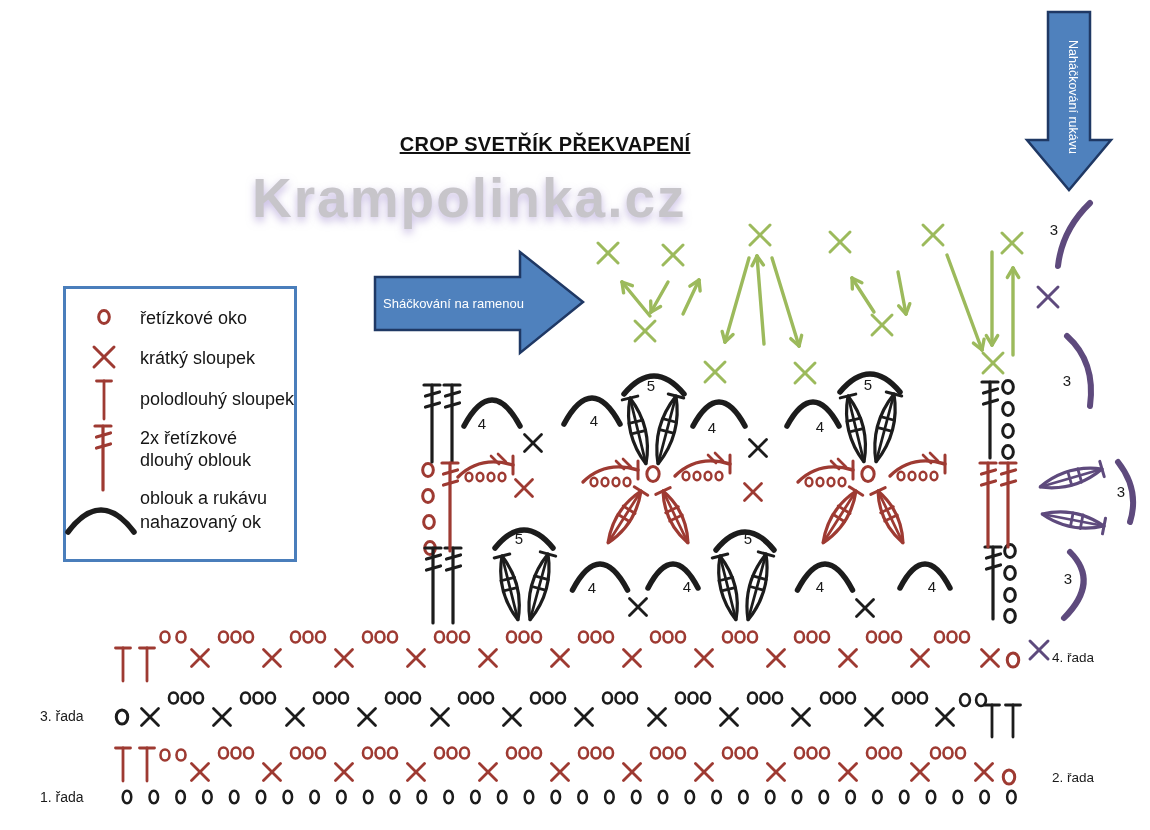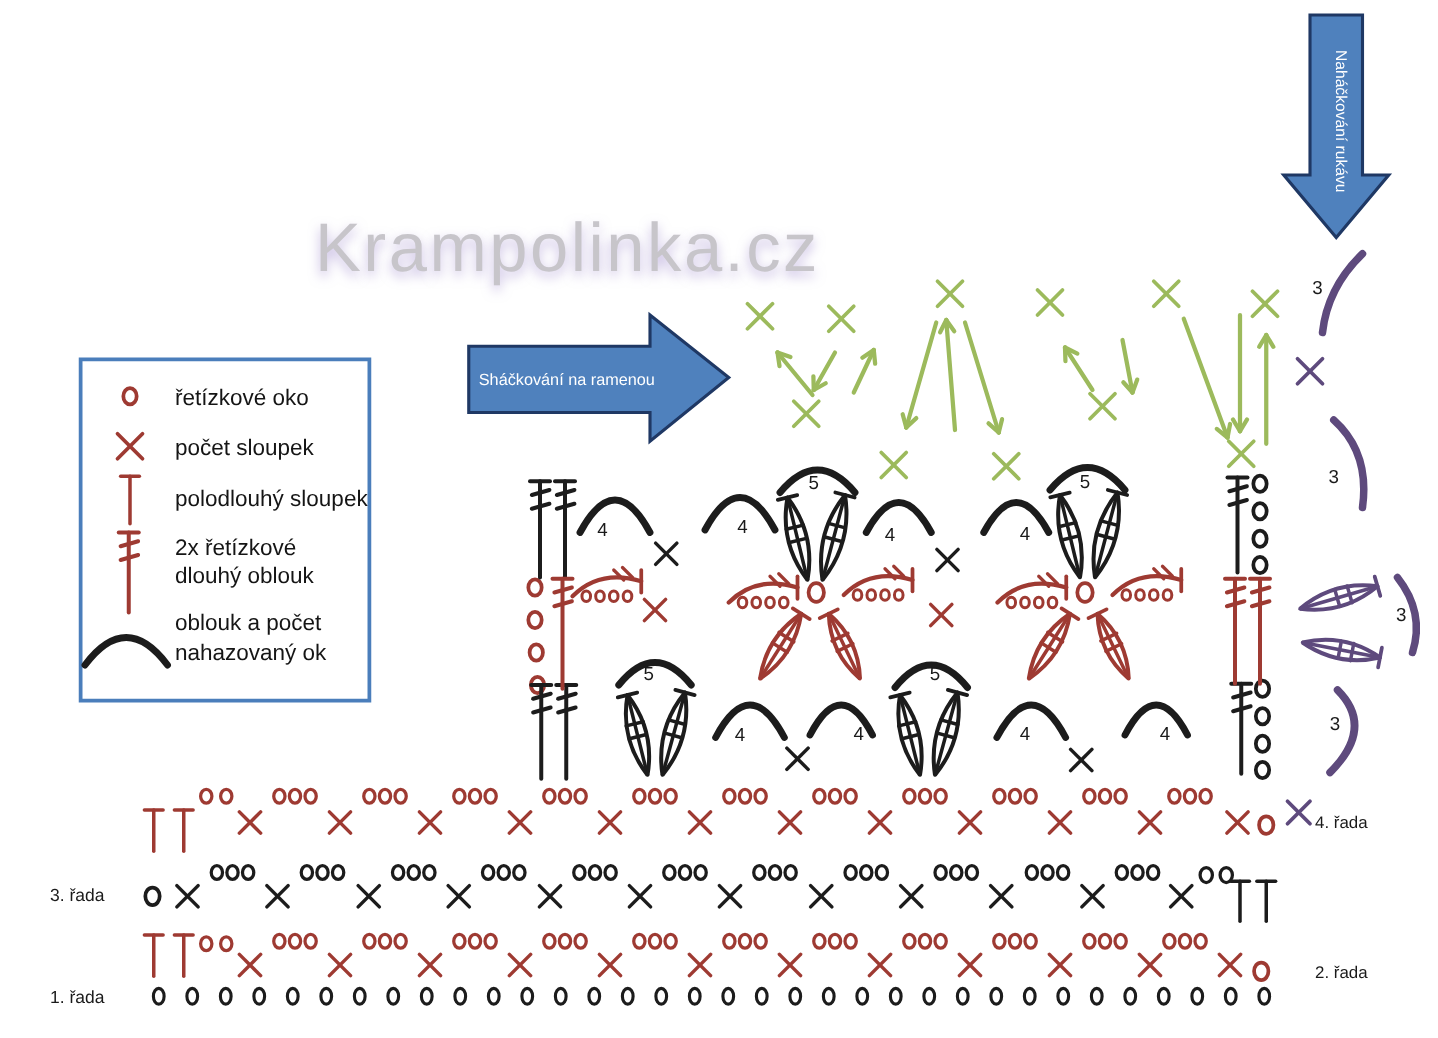--- a/index.html
+++ b/index.html
@@ -1,41 +1,42 @@
 <!DOCTYPE html>
 <html><head>
 <meta charset="utf-8">
 <style>
   html,body{margin:0;padding:0;background:#fff;}
   #page{position:relative;width:1150px;height:830px;background:#fff;overflow:hidden;
         font-family:"Liberation Sans",sans-serif;}
   #title{position:absolute;top:133px;left:545px;transform:translateX(-50%);
          font-size:20px;font-weight:bold;color:#111;white-space:nowrap;
          text-decoration:underline;text-decoration-thickness:2px;letter-spacing:.3px;}
-  #watermark{position:absolute;top:166px;left:252px;font-size:55px;font-weight:400;
+  #watermark{position:absolute;top:166px;left:252px;font-size:55px;font-weight:700;
          color:#c7c5ca;letter-spacing:2px;white-space:nowrap;
          text-shadow:0 4px 9px rgba(150,128,200,.55);}
   #legend-box{position:absolute;left:63px;top:286px;width:228px;height:270px;
          border:3px solid #4a7ebb;background:#fff;}
   .lg-line{position:absolute;left:140px;font-size:18px;color:#151515;white-space:nowrap;}
   #diagram-svg{position:absolute;left:0;top:0;}
 </style>
 </head>
 <body>
 
 <div id="page">
   <div id="watermark">Krampolinka.cz</div>
+  <div id="title">CROP SVETŘÍK PŘEKVAPENÍ</div>
 
   <div id="legend-box"></div>
   <div class="lg-line" style="top:308px">řetízkové oko</div>
-  <div class="lg-line" style="top:348px">počet sloupek</div>
+  <div class="lg-line" style="top:348px">krátký sloupek</div>
   <div class="lg-line" style="top:389px">polodlouhý sloupek</div>
   <div class="lg-line" style="top:428px">2x řetízkové</div>
   <div class="lg-line" style="top:450px">dlouhý oblouk</div>
-  <div class="lg-line" style="top:488px">oblouk a počet</div>
+  <div class="lg-line" style="top:488px">oblouk a rukávu</div>
   <div class="lg-line" style="top:512px">nahazovaný ok</div>
 
   <svg id="diagram-svg" width="1150" height="830" viewBox="0 0 1150 830">
       <polygon points="375,277 520,277 520,252 583,302 520,353 520,330 375,330" fill="#4f81bd" stroke="#1f3864" stroke-width="2.5"></polygon>
       <text x="383" y="308" fill="#fff" font-size="13" font-family="&quot;Liberation Sans&quot;, sans-serif" text-anchor="start">Sháčkování na ramenou</text>
       <polygon points="1048,12 1090,12 1090,140 1111,140 1069,190 1027,140 1048,140" fill="#4f81bd" stroke="#1f3864" stroke-width="2.5"></polygon>
       <text x="1069" y="97" fill="#fff" font-size="12.5" font-family="&quot;Liberation Sans&quot;, sans-serif" text-anchor="middle" transform="rotate(90 1069 97)">Naháčkování rukávu</text>
       <ellipse cx="127" cy="797" rx="4.284" ry="6.3" fill="none" stroke="#1c1c1c" stroke-width="2.5"></ellipse>
       <ellipse cx="153.8" cy="797" rx="4.284" ry="6.3" fill="none" stroke="#1c1c1c" stroke-width="2.5"></ellipse>
       <ellipse cx="180.6" cy="797" rx="4.284" ry="6.3" fill="none" stroke="#1c1c1c" stroke-width="2.5"></ellipse>

